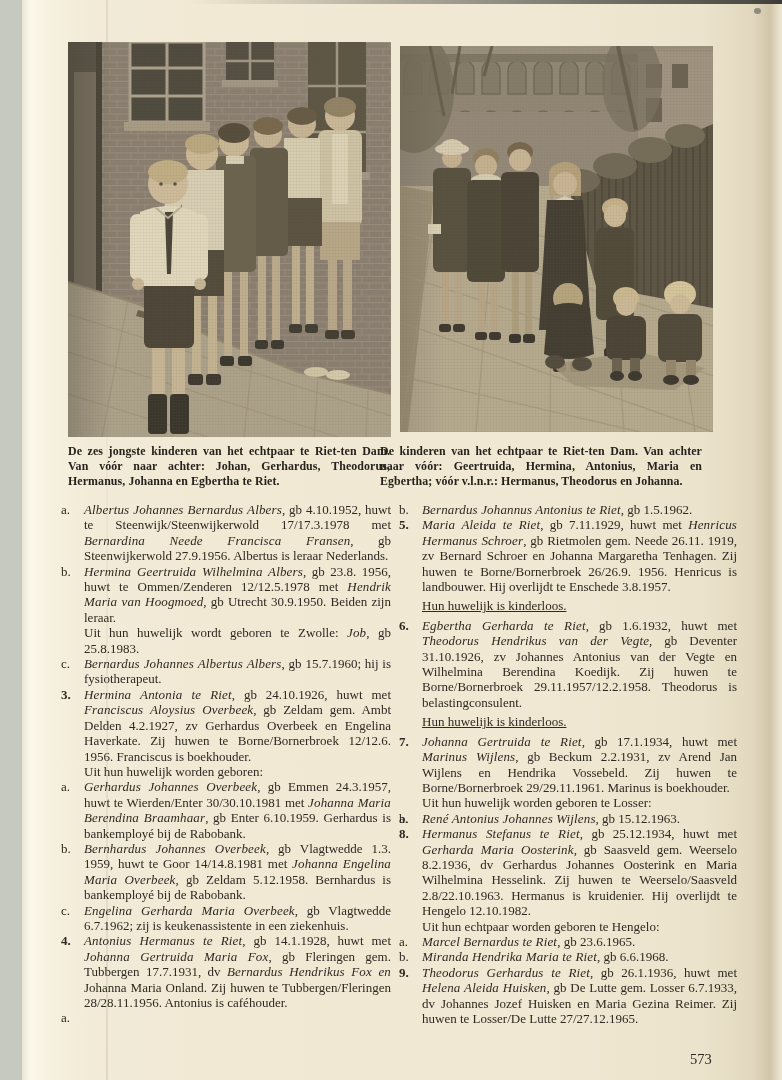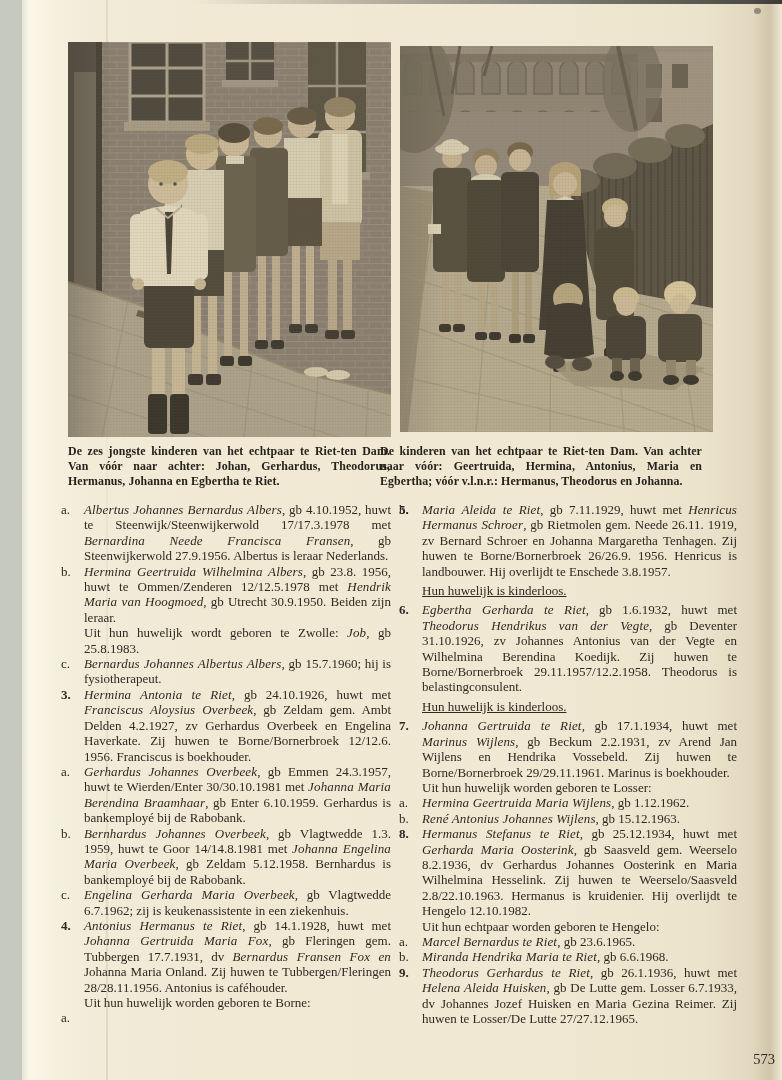--- a/index.html
+++ b/index.html
@@ -38,21 +38,21 @@
 
   .col{position:absolute;top:502px;font-size:13px;line-height:15.4px;color:#2e2922;}
   #col-left{left:60px;width:331px;}
   #col-right{left:398px;width:339px;}
   .entry{position:relative;padding-left:24px;text-align:justify;}
   .entry>.lbl{position:absolute;left:1px;top:0;}
   .entry.boldlbl>.lbl{font-weight:bold;}
   .entry.spaced{margin:4px 0 4px;text-decoration:underline;}
   .entry i{letter-spacing:.15px;}
 
-  .page-number{position:absolute;left:690px;top:1051px;width:85px;text-align:right;
+  .page-number{position:absolute;left:690px;top:1051px;width:85px;
     font-size:14.5px;color:#2e2922;}
 </style>
 </head>
 <body>
 
 <div class="page">
   <div class="crease"></div>
 </div>
 <div class="top-edge"></div>
 <div class="speck"></div>
@@ -303,36 +303,36 @@
 
 <div class="caption" id="caption-left">De zes jongste kinderen van het echtpaar te Riet-ten Dam. Van vóór naar achter: Johan, Gerhardus, Theodorus, Hermanus, Johanna en Egbertha te Riet.</div>
 <div class="caption" id="caption-right">De kinderen van het echtpaar te Riet-ten Dam. Van achter naar vóór: Geertruida, Hermina, Antonius, Maria en Egbertha; vóór v.l.n.r.: Hermanus, Theodorus en Johanna.</div>
 
 <div class="col" id="col-left">
     <div class="entry"><span class="lbl">a.</span><span class="txt"><i>Albertus Johannes Bernardus Albers</i>, gb 4.10.1952, huwt te Steenwijk/Steenwijkerwold 17/17.3.1978 met <i>Bernardina Neede Francisca Fransen</i>, gb Steenwijkerwold 27.9.1956. Albertus is leraar Nederlands.</span></div>
     <div class="entry"><span class="lbl">b.</span><span class="txt"><i>Hermina Geertruida Wilhelmina Albers</i>, gb 23.8. 1956, huwt te Ommen/Zenderen 12/12.5.1978 met <i>Hendrik Maria van Hoogmoed</i>, gb Utrecht 30.9.1950. Beiden zijn leraar.</span></div>
     <div class="entry"><span class="lbl"></span><span class="txt">Uit hun huwelijk wordt geboren te Zwolle: <i>Job</i>, gb 25.8.1983.</span></div>
     <div class="entry"><span class="lbl">c.</span><span class="txt"><i>Bernardus Johannes Albertus Albers</i>, gb 15.7.1960; hij is fysiotherapeut.</span></div>
     <div class="entry boldlbl"><span class="lbl">3.</span><span class="txt"><i>Hermina Antonia te Riet</i>, gb 24.10.1926, huwt met <i>Franciscus Aloysius Overbeek</i>, gb Zeldam gem. Ambt Delden 4.2.1927, zv Gerhardus Overbeek en Engelina Haverkate. Zij huwen te Borne/Bornerbroek 12/12.6. 1956. Franciscus is boekhouder.</span></div>
+    <div class="entry"><span class="lbl"></span><span class="txt">Uit hun huwelijk worden geboren:</span></div>
     <div class="entry"><span class="lbl">a.</span><span class="txt"><i>Gerhardus Johannes Overbeek</i>, gb Emmen 24.3.1957, huwt te Wierden/Enter 30/30.10.1981 met <i>Johanna Maria Berendina Braamhaar</i>, gb Enter 6.10.1959. Gerhardus is bankemployé bij de Rabobank.</span></div>
     <div class="entry"><span class="lbl">b.</span><span class="txt"><i>Bernhardus Johannes Overbeek</i>, gb Vlagtwedde 1.3. 1959, huwt te Goor 14/14.8.1981 met <i>Johanna Engelina Maria Overbeek</i>, gb Zeldam 5.12.1958. Bernhardus is bankemployé bij de Rabobank.</span></div>
     <div class="entry"><span class="lbl">c.</span><span class="txt"><i>Engelina Gerharda Maria Overbeek</i>, gb Vlagtwedde 6.7.1962; zij is keukenassistente in een ziekenhuis.</span></div>
-    <div class="entry boldlbl"><span class="lbl">4.</span><span class="txt"><i>Antonius Hermanus te Riet</i>, gb 14.1.1928, huwt met <i>Johanna Gertruida Maria Fox</i>, gb Fleringen gem. Tubbergen 17.7.1931, dv <i>Bernardus Fransen Fox en</i> Johanna Maria Onland. Zij huwen te Tubbergen/Fleringen 28/28.11.1956. Antonius is caféhouder.</span></div>
-    <div class="entry"><span class="lbl"></span><span class="txt">Uit hun huwelijk worden geboren te Borne:</span></div>
+    <div class="entry boldlbl"><span class="lbl">4.</span><span class="txt"><i>Antonius Hermanus te Riet</i>, gb 14.1.1928, huwt met <i>Johanna Gertruida Maria Fox</i>, gb Fleringen gem. Tubbergen 17.7.1931, dv <i>Bernardus Hendrikus Fox en</i> Johanna Maria Onland. Zij huwen te Tubbergen/Fleringen 28/28.11.1956. Antonius is caféhouder.</span></div>
     <div class="entry"><span class="lbl">a.</span></div>
   </div>
 <div class="col" id="col-right">
-    <div class="entry"><span class="lbl">b.</span></div>
+    <div class="entry"><span class="lbl">b.</span><span class="txt"><i>Bernardus Johannus Antonius te Riet</i>, gb 1.5.1962.</span></div>
     <div class="entry boldlbl"><span class="lbl">5.</span><span class="txt"><i>Maria Aleida te Riet</i>, gb 7.11.1929, huwt met <i>Henricus Hermanus Schroer</i>, gb Rietmolen gem. Neede 26.11. 1919, zv Bernard Schroer en Johanna Margaretha Tenhagen. Zij huwen te Borne/Bornerbroek 26/26.9. 1956. Henricus is landbouwer. Hij overlijdt te Enschede 3.8.1957.</span></div>
     <div class="entry spaced"><span class="lbl"></span><span class="txt">Hun huwelijk is kinderloos.</span></div>
     <div class="entry boldlbl"><span class="lbl">6.</span><span class="txt"><i>Egbertha Gerharda te Riet</i>, gb 1.6.1932, huwt met <i>Theodorus Hendrikus van der Vegte</i>, gb Deventer 31.10.1926, zv Johannes Antonius van der Vegte en Wilhelmina Berendina Koedijk. Zij huwen te Borne/Bornerbroek 29.11.1957/12.2.1958. Theodorus is belastingconsulent.</span></div>
     <div class="entry spaced"><span class="lbl"></span><span class="txt">Hun huwelijk is kinderloos.</span></div>
     <div class="entry boldlbl"><span class="lbl">7.</span><span class="txt"><i>Johanna Gertruida te Riet</i>, gb 17.1.1934, huwt met <i>Marinus Wijlens</i>, gb Beckum 2.2.1931, zv Arend Jan Wijlens en Hendrika Vossebeld. Zij huwen te Borne/Bornerbroek 29/29.11.1961. Marinus is boekhouder.</span></div>
     <div class="entry"><span class="lbl"></span><span class="txt">Uit hun huwelijk worden geboren te Losser:</span></div>
-    <div class="entry"><span class="lbl">a.</span><span class="txt"><i>Hermina Geertruida Maria Wijlens</i>, gb 1.12.1962.</span></div>
+    <div class="entry"><span class="lbl">a.</span></div>
     <div class="entry"><span class="lbl">b.</span><span class="txt"><i>René Antonius Johannes Wijlens</i>, gb 15.12.1963.</span></div>
     <div class="entry boldlbl"><span class="lbl">8.</span><span class="txt"><i>Hermanus Stefanus te Riet</i>, gb 25.12.1934, huwt met <i>Gerharda Maria Oosterink</i>, gb Saasveld gem. Weerselo 8.2.1936, dv Gerhardus Johannes Oosterink en Maria Wilhelmina Hesselink. Zij huwen te Weerselo/Saasveld 2.8/22.10.1963. Hermanus is kruidenier. Hij overlijdt te Hengelo 12.10.1982.</span></div>
     <div class="entry"><span class="lbl"></span><span class="txt">Uit hun echtpaar worden geboren te Hengelo:</span></div>
     <div class="entry"><span class="lbl">a.</span><span class="txt"><i>Marcel Bernardus te Riet</i>, gb 23.6.1965.</span></div>
     <div class="entry"><span class="lbl">b.</span><span class="txt"><i>Miranda Hendrika Maria te Riet</i>, gb 6.6.1968.</span></div>
     <div class="entry boldlbl"><span class="lbl">9.</span><span class="txt"><i>Theodorus Gerhardus te Riet</i>, gb 26.1.1936, huwt met <i>Helena Aleida Huisken</i>, gb De Lutte gem. Losser 6.7.1933, dv Johannes Jozef Huisken en Maria Gezina Reimer. Zij huwen te Losser/De Lutte 27/27.12.1965.</span></div>
   </div>
 
 <div class="page-number">573</div>
 

